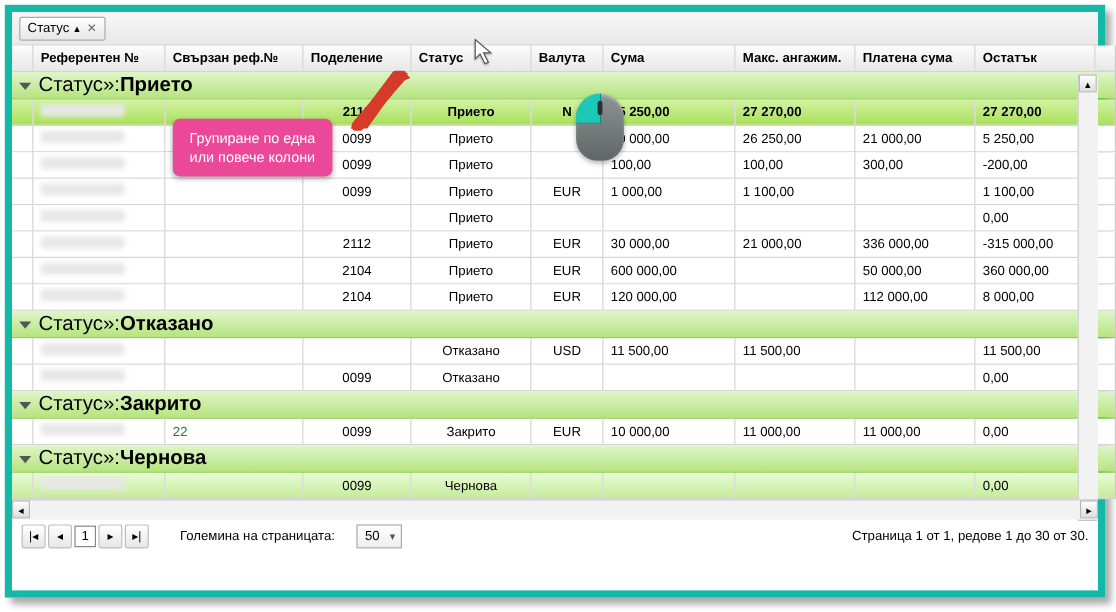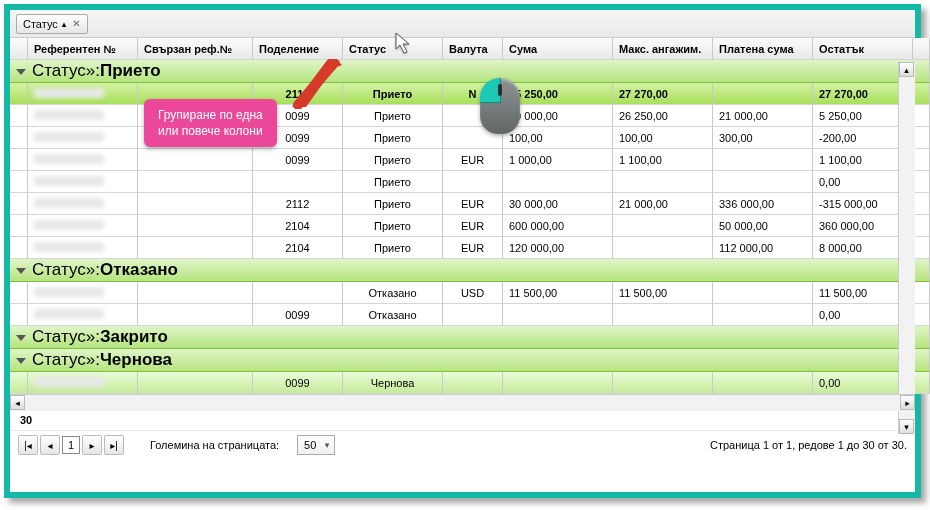--- a/index.html
+++ b/index.html
@@ -232,20 +232,33 @@
             <td class="ctr"></td>
             <td class="num"></td>
             <td class="num"></td>
             <td class="num"></td>
             <td class="num">0,00</td>
             <td></td>
           </tr>
           <tr class="grp-row">
             <td colspan="11"><span class="chev"></span>Статус»:<b>Закрито</b></td>
           </tr>
+          <tr>
+            <td></td>
+            <td><span class="blur"></span></td>
+            <td><span class="link-g">22</span></td>
+            <td class="ctr">0099</td>
+            <td class="ctr">Закрито</td>
+            <td class="ctr">EUR</td>
+            <td class="num">10 000,00</td>
+            <td class="num">11 000,00</td>
+            <td class="num">11 000,00</td>
+            <td class="num">0,00</td>
+            <td></td>
+          </tr>
           <tr class="grp-row">
             <td colspan="11"><span class="chev"></span>Статус»:<b>Чернова</b></td>
           </tr>
           <tr class="last">
             <td></td>
             <td><span class="blur"></span></td>
             <td></td>
             <td class="ctr">0099</td>
             <td class="ctr">Чернова</td>
             <td class="ctr"></td>
@@ -262,21 +275,20 @@
   <div class="scroll-v">
     <div class="btn up">▴</div>
     <div class="btn dn">▾</div>
   </div>
 
   <div class="scroll-h">
     <div class="thumb-l">◂</div>
     <div class="thumb-r">▸</div>
   </div>
 
-  <div class="count-bar">30</div>
 
   <div class="pager">
     <div class="pager-left">
       <span class="pg-btn">|◂</span>
       <span class="pg-btn">◂</span>
       <span class="pg-num">1</span>
       <span class="pg-btn">▸</span>
       <span class="pg-btn">▸|</span>
       <span style="margin-left:24px">Големина на страницата:</span>
       <span class="pg-sel">50</span>

